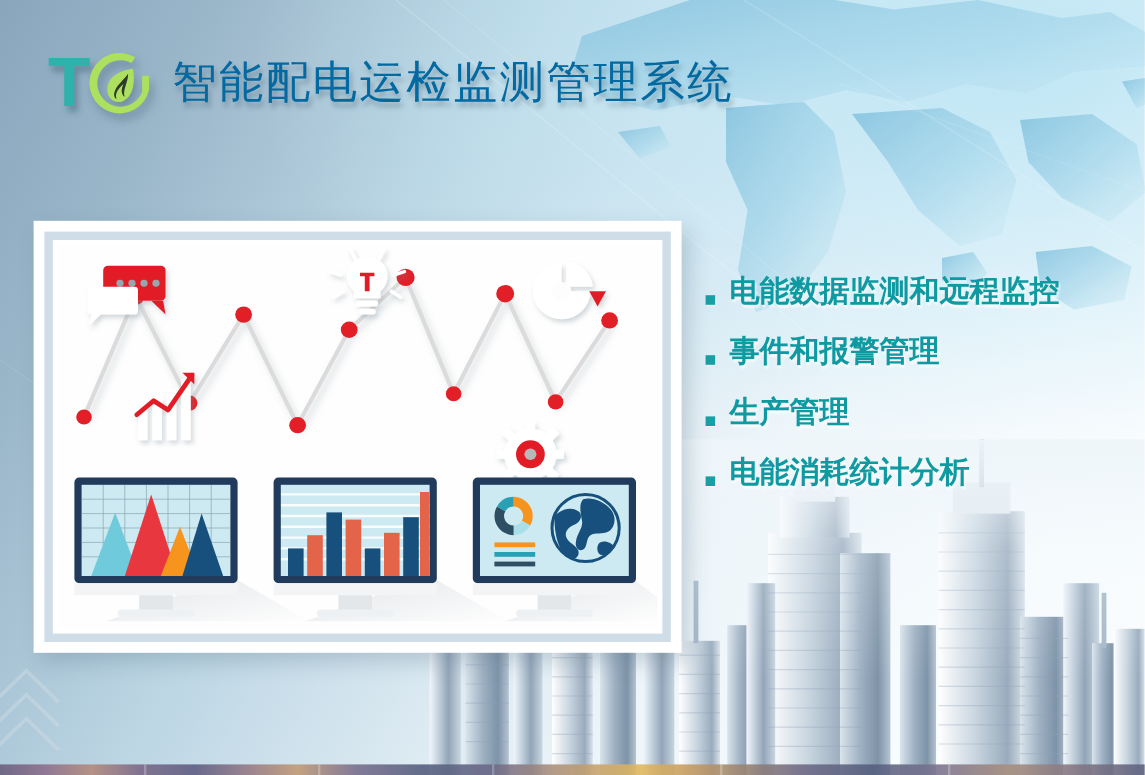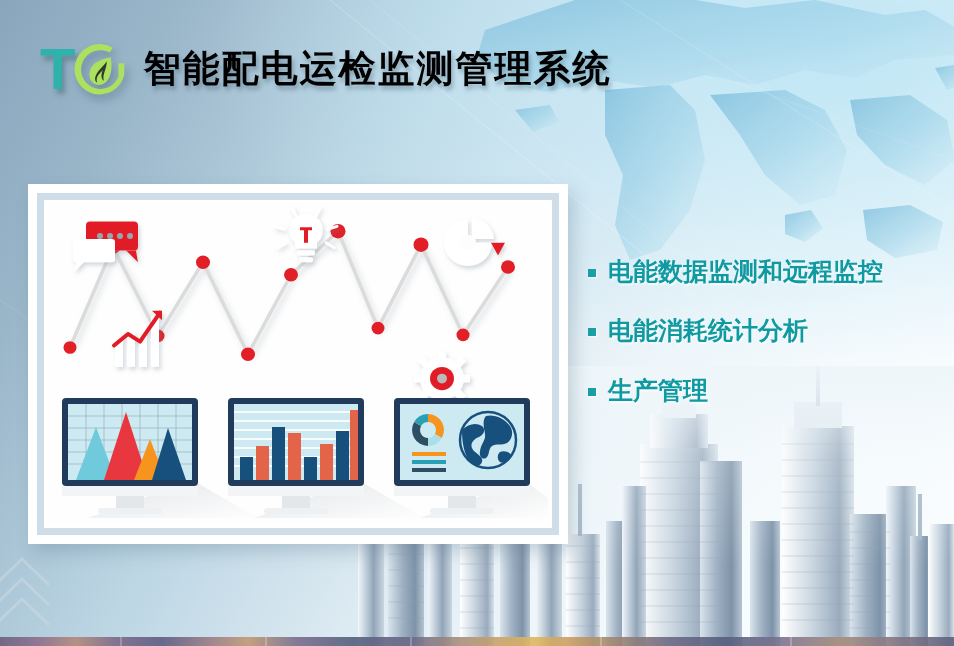--- a/index.html
+++ b/index.html
@@ -34,26 +34,26 @@
     opacity:.9;}
   .filmstrip .tick{position:absolute;top:0;width:2px;height:9px;background:rgba(255,255,255,.25);}
 
   
   .header{position:absolute;left:40px;top:38px;display:flex;align-items:center;gap:14px;}
   .logo{display:flex;align-items:center;}
   .logo .word{font-size:58px;font-weight:bold;letter-spacing:-1px;color:#2fb2ab;
     text-shadow:3px 5px 5px rgba(40,70,90,.38);line-height:1;}
   .leafmark{width:62px;height:62px;margin:0 -3px 0 -4px;filter:drop-shadow(3px 5px 4px rgba(40,70,90,.35));}
   .leafmark svg{width:100%;height:100%;display:block;}
-  .sys-title{font-size:37px;font-weight:bold;color:#000000;letter-spacing:2px;
+  .sys-title{font-size:37px;font-weight:normal;color:#0369a1;letter-spacing:2px;
     text-shadow:2px 4px 4px rgba(40,70,90,.35);white-space:nowrap;}
 
   
   .features{position:absolute;left:588px;top:228px;width:350px;}
-  .feature{display:flex;align-items:flex-start;gap:12px;margin-bottom:19px;margin-top:28px;}
+  .feature{display:flex;align-items:center;gap:12px;margin-bottom:19px;}
   .bullet{width:8px;height:8px;background:#19a0a4;margin-top:13px;flex:none;
     box-shadow:1px 1px 1px rgba(255,255,255,.7);}
   .feature-text{font-size:25px;font-weight:bold;color:#0f9aa2;line-height:1.25;
     text-shadow:1px 2px 2px rgba(255,255,255,.75);white-space:nowrap;}
 
   
   .panel{position:absolute;left:28px;top:184px;width:540px;height:360px;
     background:#ffffff;padding:9px;box-sizing:border-box;
     box-shadow:6px 8px 16px rgba(70,100,125,.25);}
   .panel-inner{width:100%;height:100%;border:7px solid #cfdde8;box-sizing:border-box;
@@ -211,25 +211,29 @@
     <div class="sys-title">智能配电运检监测管理系统</div>
   </div>
 
   <div class="features">
     <div class="feature">
       <span class="bullet"></span>
       <span class="feature-text">电能数据监测和远程监控</span>
     </div>
     <div class="feature">
       <span class="bullet"></span>
-      <span class="feature-text">电能消耗统计分析</span>
+      <span class="feature-text">事件和报警管理</span>
     </div>
     <div class="feature">
       <span class="bullet"></span>
       <span class="feature-text">生产管理</span>
+    </div>
+    <div class="feature">
+      <span class="bullet"></span>
+      <span class="feature-text">电能消耗统计分析</span>
     </div>
   </div>
 
   <div class="panel">
     <div class="panel-inner">
       <div class="canvas">
 
         <svg class="art" viewBox="0 0 500 330" preserveAspectRatio="none">
           <defs>
             <filter id="sh" x="-50%" y="-50%" width="220%" height="220%">

